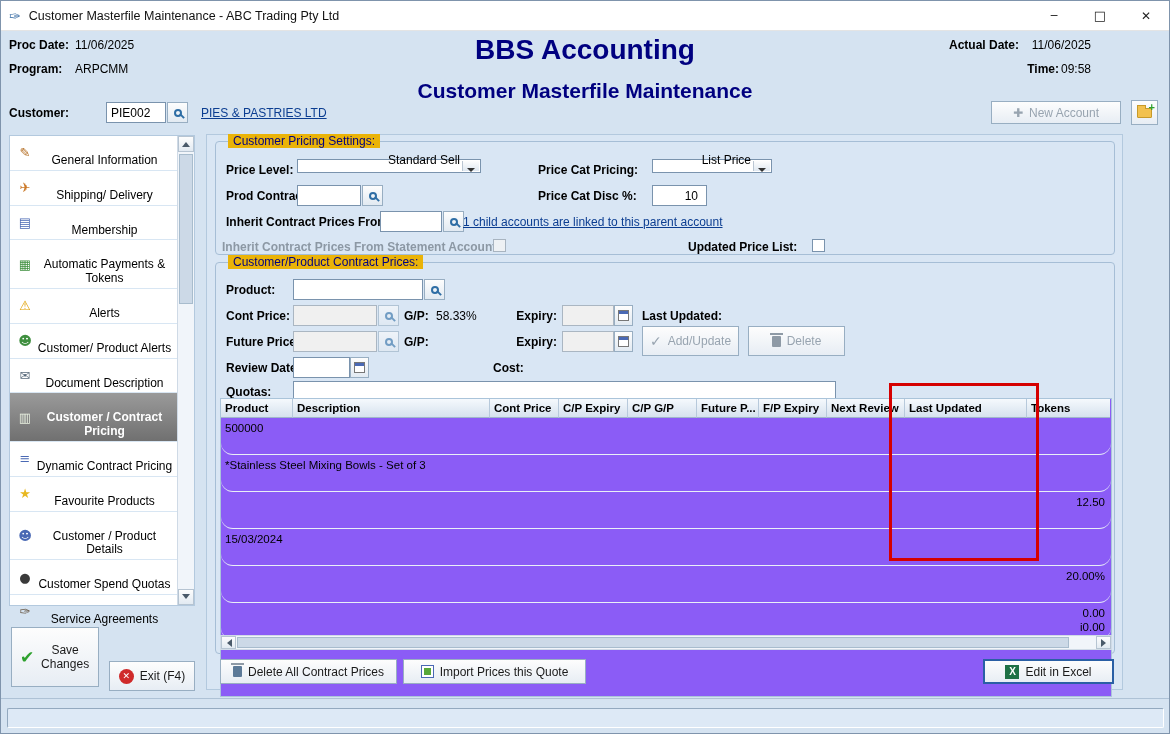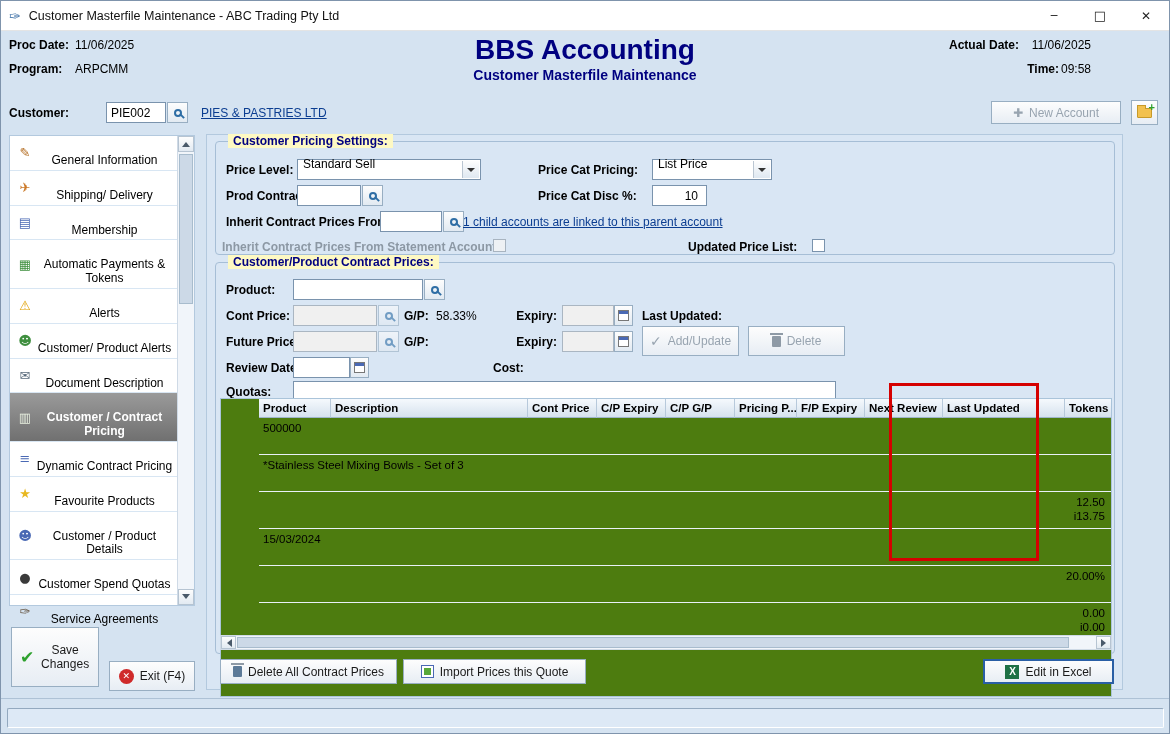--- a/index.html
+++ b/index.html
@@ -25,50 +25,50 @@
   .btn.focus { border:1px solid #2a5fa5; outline:1px solid #2a5fa5; outline-offset:-2px; }
   .sqbtn { position:absolute; width:21px; height:21px; display:grid; place-items:center; background:linear-gradient(#fdfdfd,#e2eaf2); border:1px solid #98aec2; }
   .sqbtn.dis { opacity:.6; }
   .mag { width:8px; height:8px; border:2px solid #2f6ea5; border-radius:50%; position:relative; }
   .mag::after { content:""; position:absolute; width:6px; height:2px; background:#2f6ea5; transform:rotate(45deg); right:-5px; bottom:-2px; }
   .calbtn { position:absolute; width:19px; height:21px; display:grid; place-items:center; background:linear-gradient(#fdfdfd,#e2eaf2); border:1px solid #98aec2; }
   .cal { width:11px; height:11px; border:1px solid #777; background:#fff; position:relative; }
   .cal::before { content:""; position:absolute; left:0; right:0; top:0; height:3px; background:#4a69b4; }
   .cb { position:absolute; width:13px; height:13px; background:#fff; border:1px solid #7a93ad; }
   .cb.dis { background:#eef1f4; border-color:#a8b4c0; }
-  .sel { position:absolute; height:21px; background:#fff; border:1px solid #7a93ad; display:flex; align-items:center; padding:0 20px 12px 5px; }
+  .sel { position:absolute; height:14px; background:#fff; border:1px solid #7a93ad; display:flex; align-items:center; padding:0 20px 12px 5px;justify-content:flex-end; }
   .sel .dd { position:absolute; right:1px; top:1px; bottom:1px; width:17px; background:linear-gradient(#fdfdfd,#dfe8f1); border-left:1px solid #bac6d2; }
   .sel .dd::after { content:""; position:absolute; left:4px; top:7px; border:4px solid transparent; border-top-color:#333; }
   a.lnk { color:#0b3d91; text-decoration:underline; cursor:pointer; }
 
   
   .sidebar { position:absolute; left:8px; top:134px; width:186px; height:471px; background:#fff; border:1px solid #b3c9de; }
   .side-list { position:absolute; left:0; top:0; bottom:0; right:17px; display:flex; flex-direction:column; }
   .side-item { flex:1; display:flex; align-items:center; border-bottom:1px solid #d8e6f3; padding:2px 4px; cursor:default; }
   .side-item .icon { width:22px; flex:none; text-align:center; font-size:13px; }
   .side-item .txt { flex:1; text-align:center; line-height:1.15;margin-top:16px; }
   .side-item.selected { background:linear-gradient(#9a9a9a,#707070); color:#fff; font-weight:bold; }
   .vscroll { position:absolute; right:0; top:0; bottom:0; width:17px; background:#f1f5fa; border-left:1px solid #cfdae6; }
   .varrow { position:absolute; left:0; right:0; height:16px; background:linear-gradient(#fdfdfd,#e2eaf2); border:1px solid #b6c4d2; display:grid; place-items:center; }
   .tri-up { border:4px solid transparent; border-bottom:5px solid #4a5a6a; margin-top:-3px; }
   .tri-dn { border:4px solid transparent; border-top:5px solid #4a5a6a; margin-bottom:-3px; }
   .vthumb { position:absolute; left:1px; right:1px; top:18px; height:150px; background:#ccd9e7; border:1px solid #a8bccd; }
 
   
   .main-panel { position:absolute; left:205px; top:133px; width:917px; height:556px; background:#d9e6f4; border:1px solid #b3c9de; }
   .grp { position:absolute; border:1px solid #a6bed6; border-radius:4px; }
-  .legend { position:absolute; left:12px; top:-8px; background:#fef9c3; padding:0 5px; color:#000080; font-weight:bold; }
+  .legend { position:absolute; left:12px; top:-8px; background:#eab308; padding:0 5px; color:#000080; font-weight:normal; }
   .flbl { position:absolute; font-weight:bold; white-space:nowrap; }
   .flbl.dis { color:#8c98a4; }
 
   
-  .table-wrap { position:absolute; left:4px; top:135px; width:892px; height:299px; background:#4d7c0f; border:1px solid #aac4da; overflow:hidden;padding-left:38px; }
+  .table-wrap { position:absolute; left:4px; top:135px; width:892px; height:299px; background:#8b5cf6; border:1px solid #aac4da; overflow:hidden; }
   .tgrid { display:grid; grid-template-columns:72px 197px 69px 69px 69px 62px 68px 78px 122px 83px; }
   .th { background:linear-gradient(#f5f9fd,#d6e2ee); border-right:1px solid #b7c9db; border-bottom:1px solid #9fb6cb; padding:3px 4px; font-weight:600; font-size:11.5px; white-space:nowrap; overflow:hidden; }
-  .td { padding:3px 4px; font-size:11.5px; line-height:1.25; border-bottom:1px solid #e9f0f7; min-height:37px; }
+  .td { padding:3px 4px; font-size:11.5px; line-height:1.25; border-bottom:1px solid #e9f0f7; min-height:37px;border-radius:12px; }
   .td.num { text-align:right; padding-right:6px; }
   .trow { display:contents; }
 
   
   .hscroll { position:absolute; left:4px; top:372px; width:892px; height:15px; background:#f1f5fa; border:1px solid #cfdae6; }
   .harrow { position:absolute; top:0; bottom:0; width:15px; background:linear-gradient(#fdfdfd,#e2eaf2); border:1px solid #b6c4d2; display:grid; place-items:center; }
   .tri-l { border:4px solid transparent; border-right:5px solid #4a5a6a; margin-left:-3px; }
   .tri-r { border:4px solid transparent; border-left:5px solid #4a5a6a; margin-right:-3px; }
   .hthumb { position:absolute; top:1px; bottom:1px; left:16px; right:42px; background:#ccd9e7; border:1px solid #a8bccd; }
 
@@ -105,21 +105,21 @@
     </div>
   </div>
 
   <span class="abs b" style="left:8px;top:37px">Proc Date:</span>
   <span class="abs" style="left:74px;top:37px">11/06/2025</span>
   <span class="abs b" style="left:8px;top:61px">Program:</span>
   <span class="abs" style="left:74px;top:61px">ARPCMM</span>
 
   <div class="abs" style="left:0;right:0;top:33px;text-align:center">
     <div class="navy b" style="font-size:28px">BBS Accounting</div>
-    <div class="navy b" style="font-size:14px;margin-top:1px">Customer Masterfile Maintenance</div>
+    <div class="navy b" style="font-size:21px;margin-top:13px">Customer Masterfile Maintenance</div>
   </div>
 
   <span class="abs b" style="right:150px;top:37px">Actual Date:</span>
   <span class="abs" style="right:78px;top:37px">11/06/2025</span>
   <span class="abs b" style="right:110px;top:61px">Time:</span>
   <span class="abs" style="right:78px;top:61px">09:58</span>
 
   <span class="abs b" style="left:8px;top:105px">Customer:</span>
   <input class="inp" style="left: 105px; top: 101px; width: 60px;" value="PIE002">
   <span class="sqbtn" style="left:166px;top:101px">
@@ -298,35 +298,34 @@
       <span class="flbl" style="left:10px;top:122px">Quotas:</span>
       <input class="inp" style="left: 77px; top: 118px; width: 543px;">
 
       <div class="table-wrap">
         <div class="tgrid">
           <div class="th">Product</div>
           <div class="th">Description</div>
           <div class="th">Cont Price</div>
           <div class="th">C/P Expiry</div>
           <div class="th">C/P G/P</div>
-          <div class="th">Pricing P...</div>
+          <div class="th">Future P...</div>
           <div class="th">F/P Expiry</div>
           <div class="th">Next Review</div>
           <div class="th">Last Updated</div>
           <div class="th" style="border-right:none">Tokens</div>
         </div>
 
         <div class="tgrid trow">
           <div class="td">
               <div>500000</div>
             </div>
           <div class="td">*Stainless Steel Mixing Bowls - Set of 3</div>
           <div class="td num">
               <div>12.50</div>
-              <div>i13.75</div>
             </div>
           <div class="td">15/03/2024</div>
           <div class="td num">20.00%</div>
           <div class="td num">
               <div>0.00</div>
               <div>i0.00</div>
             </div>
           
           
           

